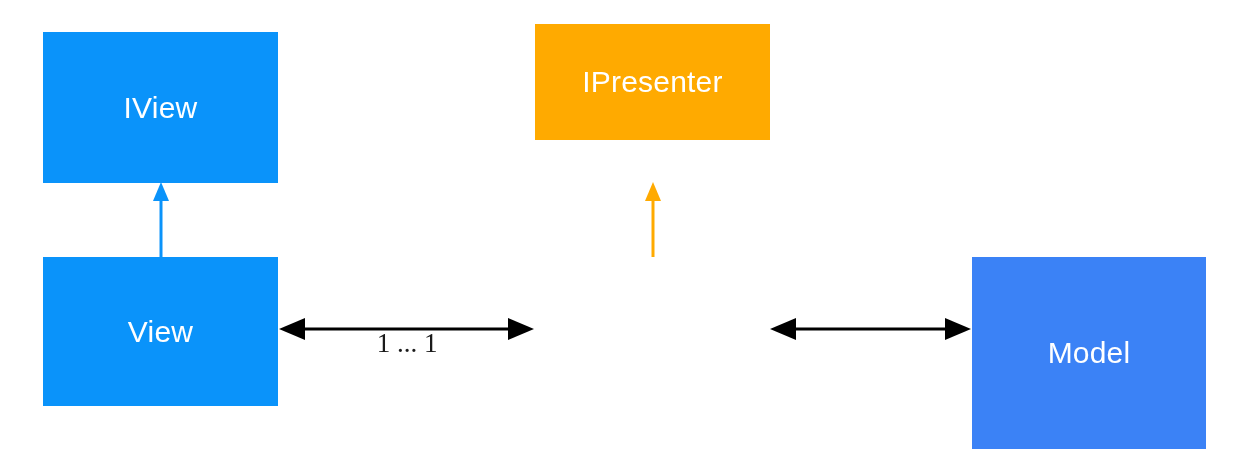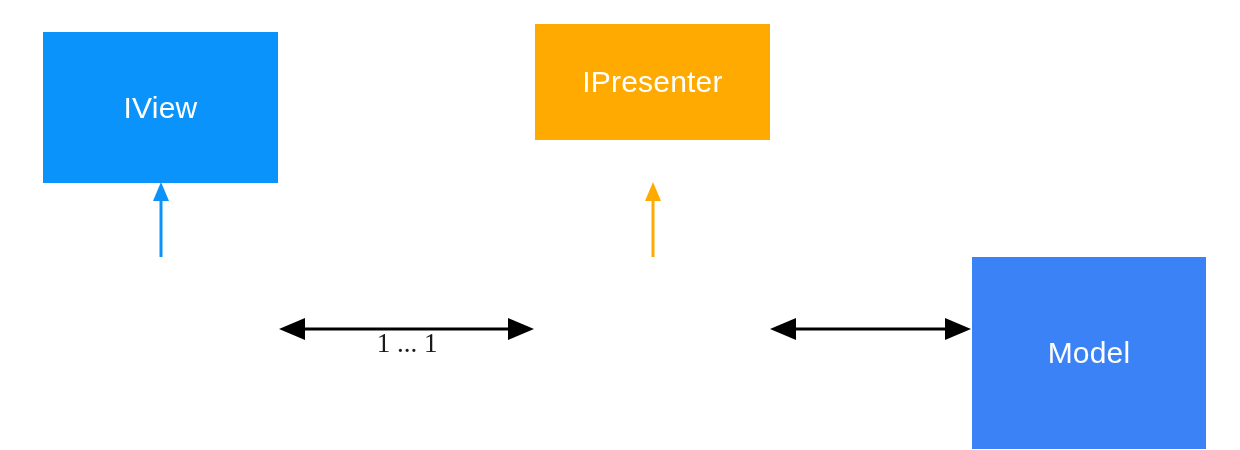--- a/index.html
+++ b/index.html
@@ -77,20 +77,23 @@
       <line x1="793" y1="329" x2="948" y2="329" stroke="#000000" stroke-width="3"></line>
       <polygon points="770,329 796,318 796,340" fill="#000000"></polygon>
       <polygon points="971,329 945,318 945,340" fill="#000000"></polygon>
     </g>
   </svg>
 
   <div class="node" style="left:43px; top:32px; width:235px; height:151px; background:#0a93fa;">
     <span class="node-label">IView</span>
   </div>
 
+  <div class="node" style="left:43px; top:257px; width:235px; height:149px; background:#0a93fa;">
+    <span class="node-label">View</span>
+  </div>
 
   <div class="node" style="left:535px; top:24px; width:235px; height:116px; background:#ffaa00;">
     <span class="node-label">IPresenter</span>
   </div>
 
 
   <div class="node" style="left:972px; top:257px; width:234px; height:192px; background:#3b82f6;">
     <span class="node-label">Model</span>
   </div>
 

